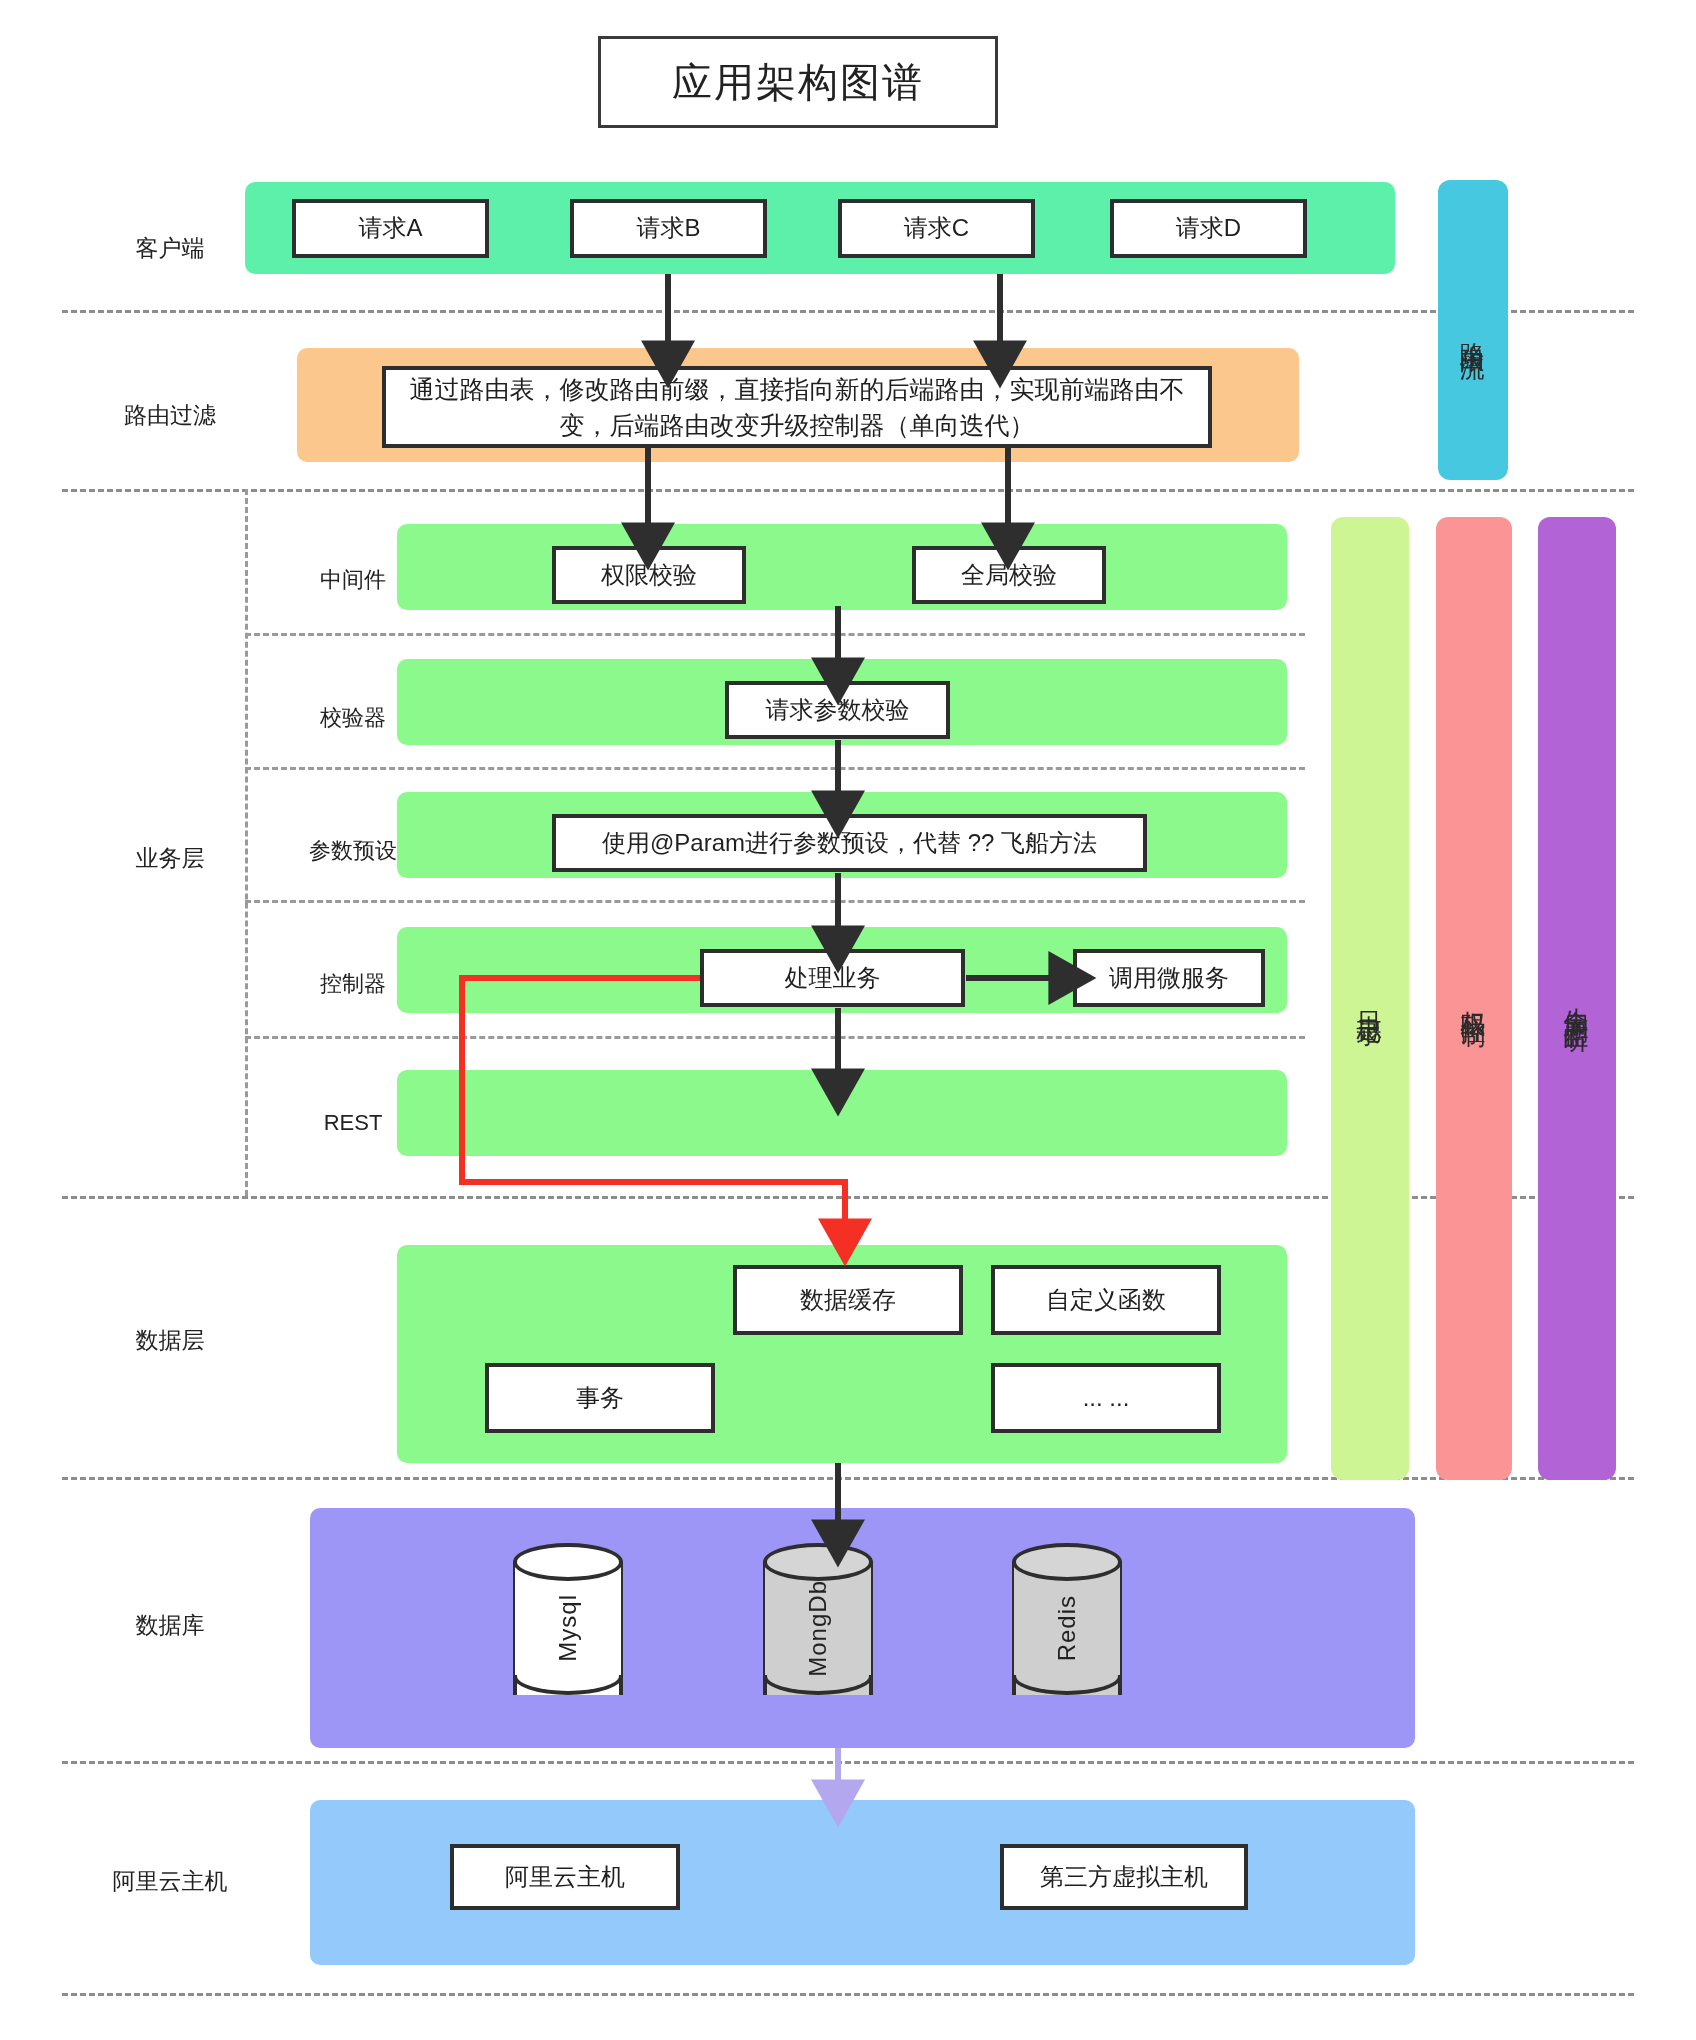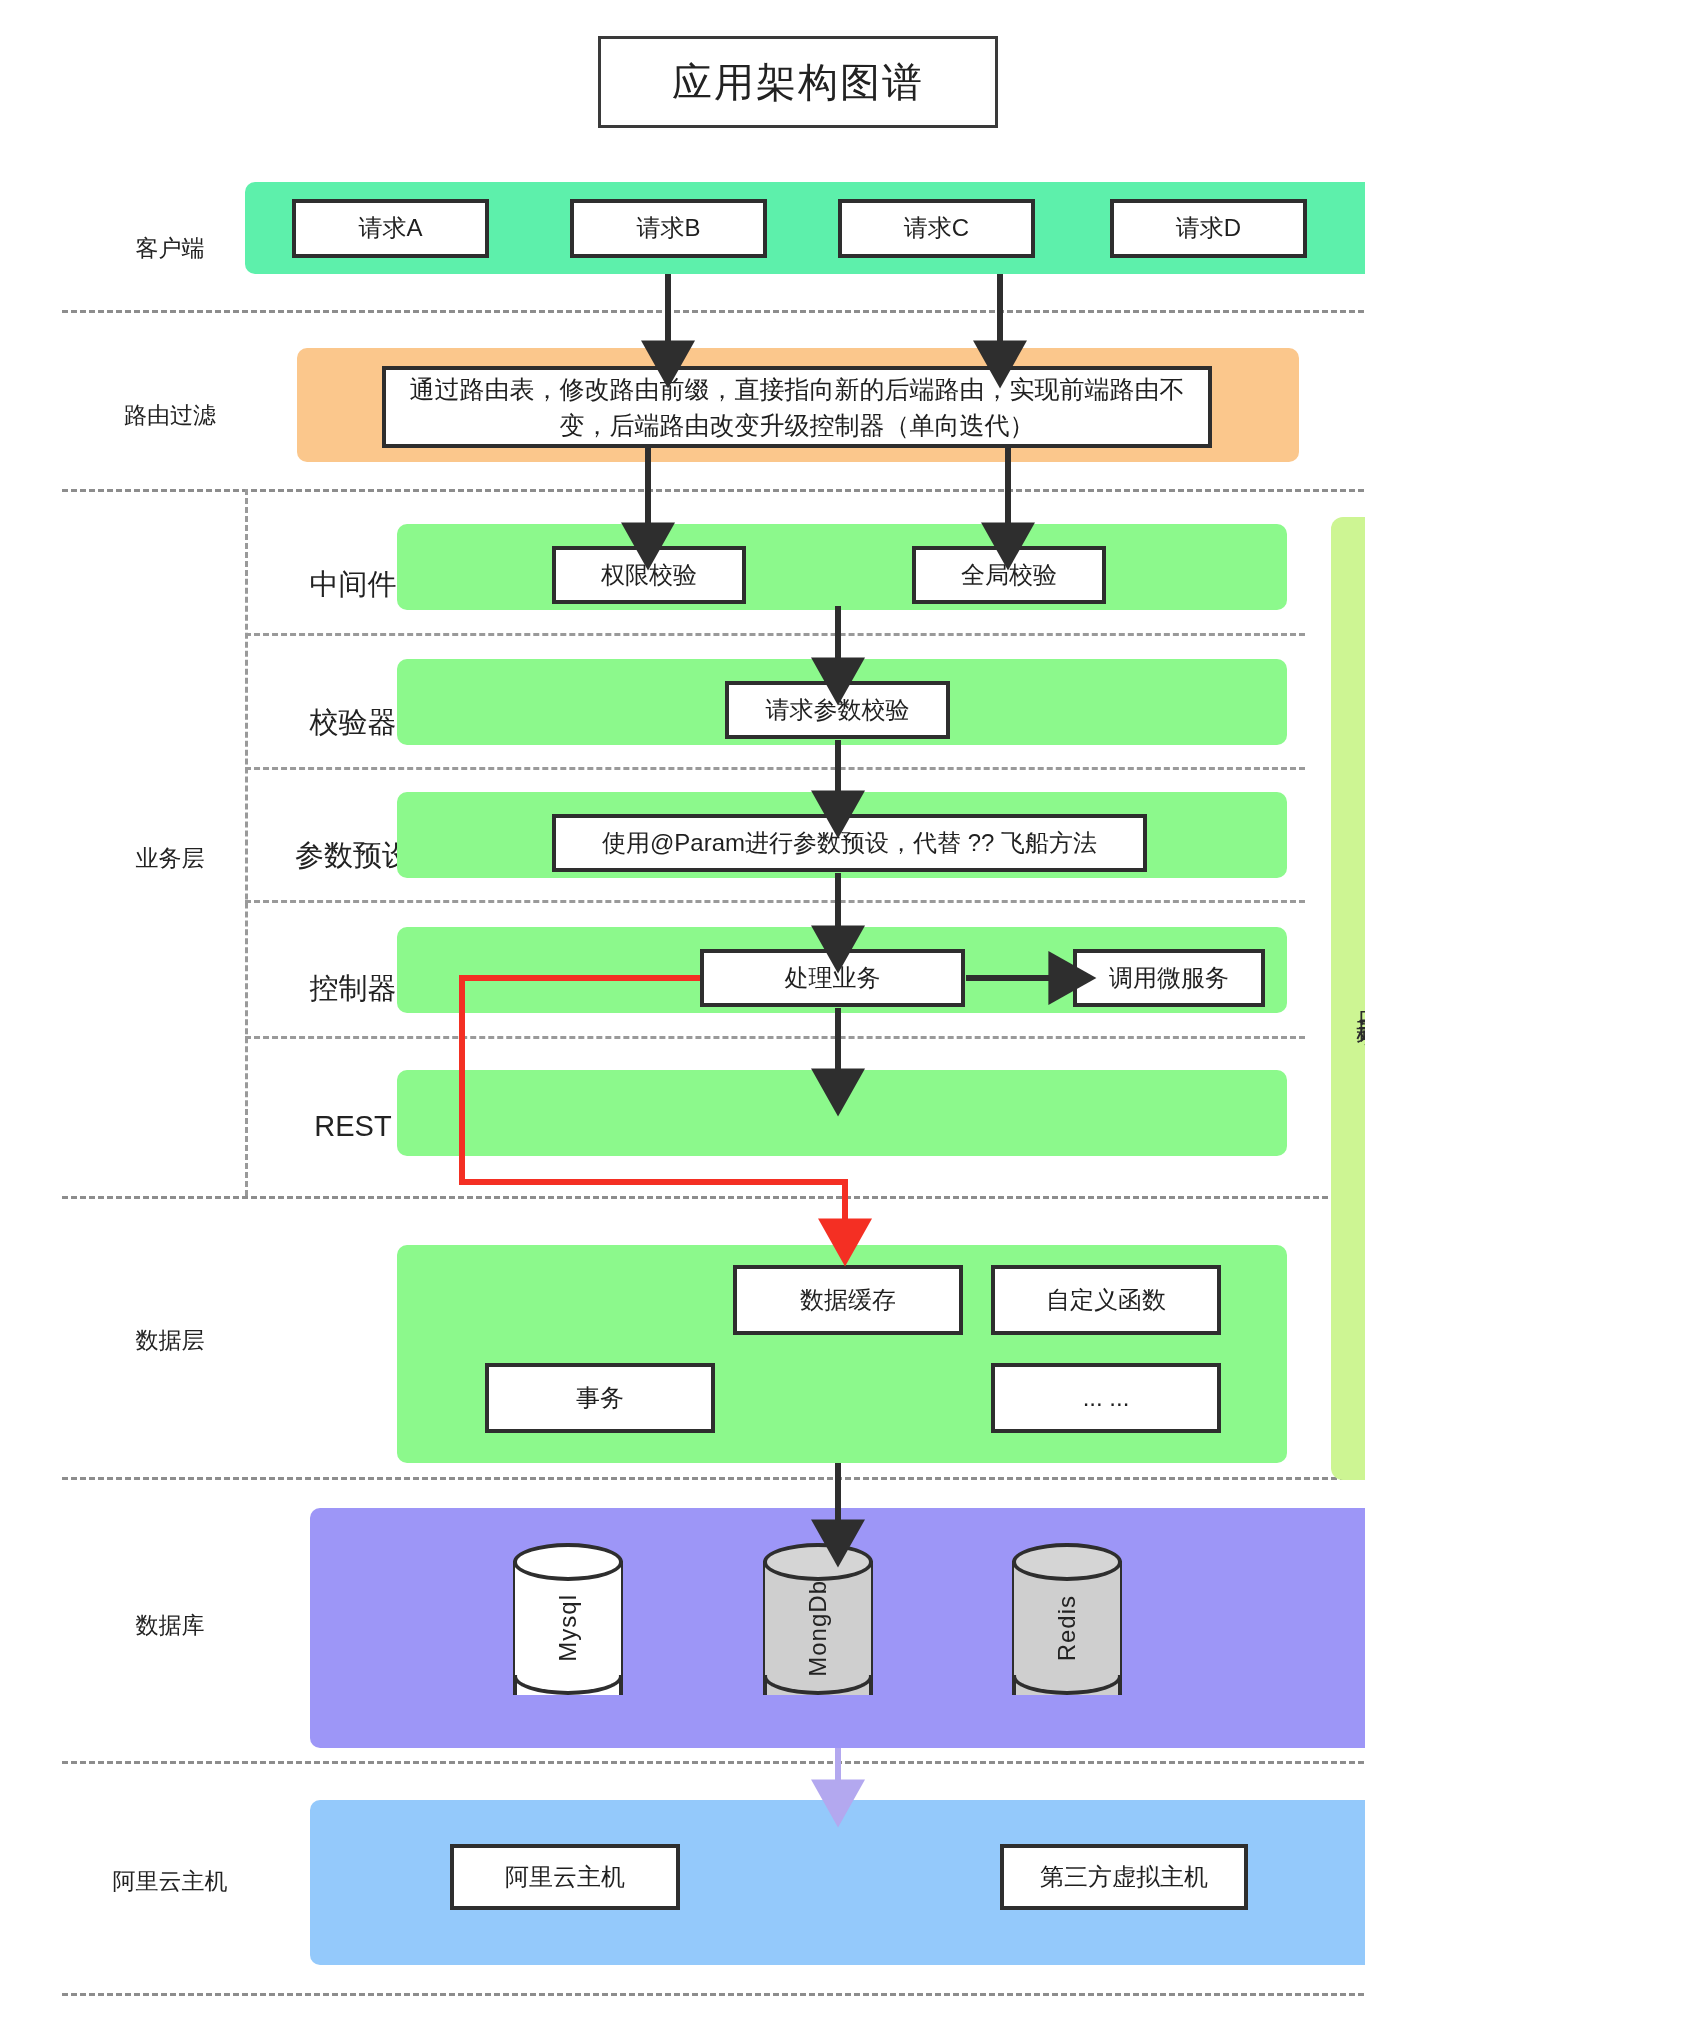--- a/index.html
+++ b/index.html
@@ -3,21 +3,21 @@
 <meta charset="utf-8">
 <style>
   * { box-sizing: border-box; }
   html, body {
     margin: 0; padding: 0;
     background: #ffffff;
     font-family: "Liberation Sans", "DejaVu Sans", sans-serif;
   }
   #page {
     position: relative;
-    width: 1365px;
+    width: 1696px;
     height: 2040px;
     background: #ffffff;
     overflow: hidden;
   }
 
   
   .title-box {
     position: absolute;
     left: 598px; top: 36px;
     width: 400px; height: 92px;
@@ -33,21 +33,21 @@
     left: 60px;
     width: 220px;
     text-align: center;
     font-size: 23px;
     color: #222;
   }
   .sub-label {
     position: absolute;
     width: 150px;
     text-align: center;
-    font-size: 29px;
+    font-size: 22px;
     color: #222;
   }
 
   
   .hsep {
     position: absolute;
     left: 62px;
     width: 1572px;
     height: 0;
     border-top: 3px dashed #8d8d8d;

